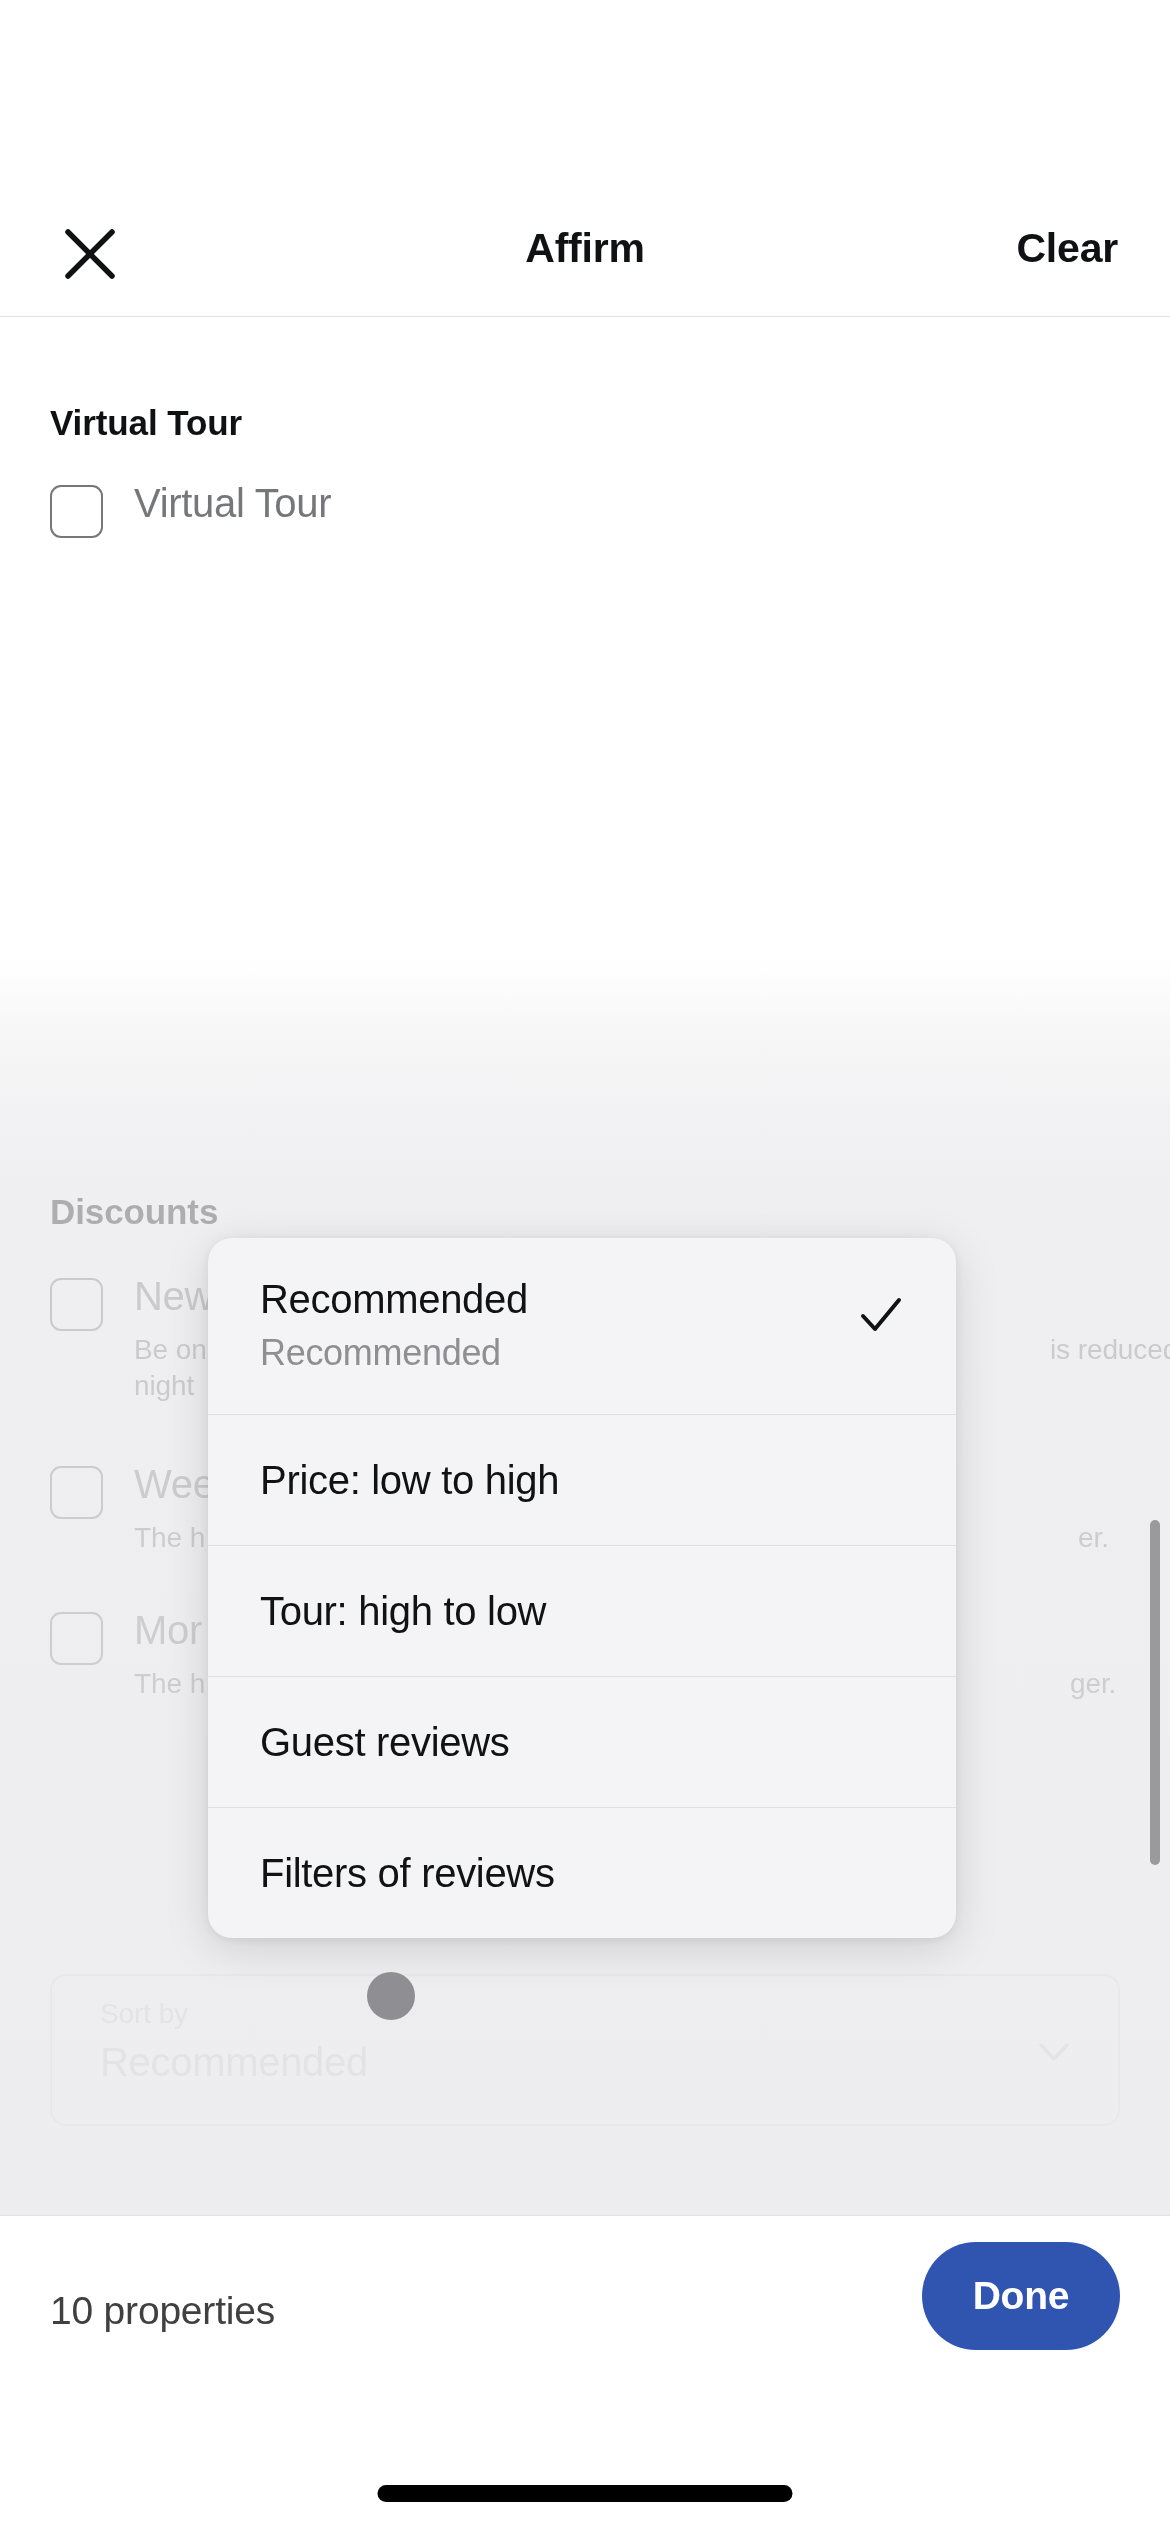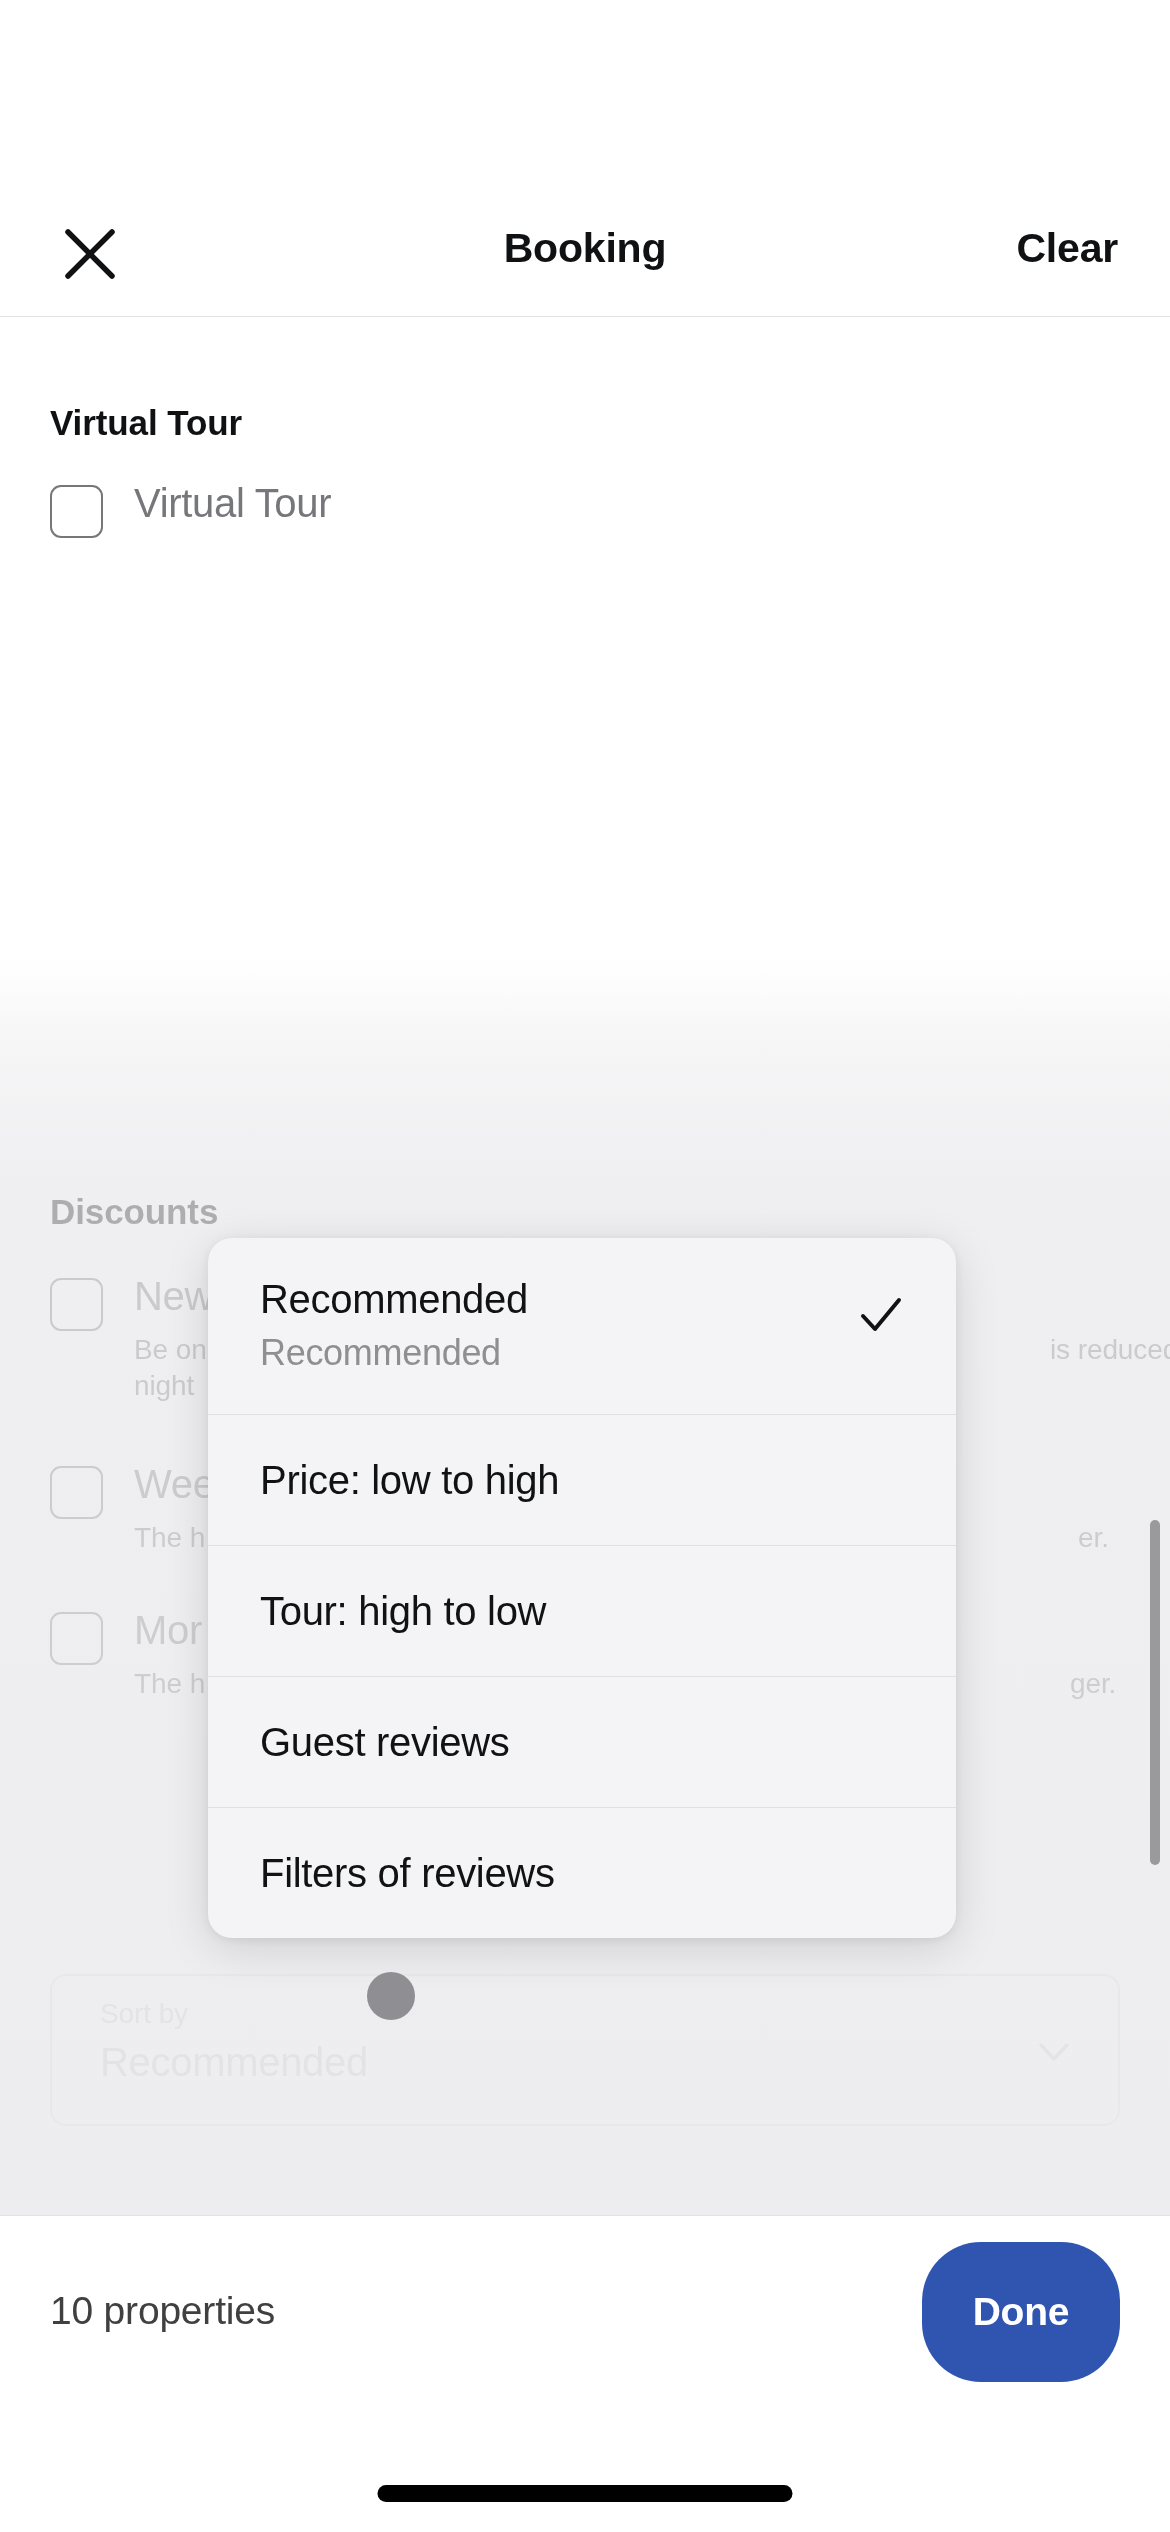--- a/index.html
+++ b/index.html
@@ -281,21 +281,21 @@
     top: 73px;
     font-size: 39px;
     color: #404040;
     letter-spacing: -0.2px;
   }
   .done-button {
     position: absolute;
     right: 50px;
     top: 26px;
     width: 198px;
-    height: 140px;
+    height: 108px;
     background: #3055b0;
     border: none;
     border-radius: 59px;
     color: #ffffff;
     font-size: 39px;
     font-weight: 700;
     font-family: "Liberation Sans", sans-serif;
     letter-spacing: -0.2px;
     cursor: pointer;
   }
@@ -315,21 +315,21 @@
 
 <div class="status-bar"></div>
 
 <div class="header">
   <span class="close-icon">
     <svg width="56" height="56" viewBox="0 0 56 56">
       <line x1="6" y1="6" x2="50" y2="50" stroke="#101113" stroke-width="5.5" stroke-linecap="round"></line>
       <line x1="50" y1="6" x2="6" y2="50" stroke="#101113" stroke-width="5.5" stroke-linecap="round"></line>
     </svg>
   </span>
-  <div class="header-title">Booking</div>
+  <div class="header-title">Affirm</div>
   <div class="clear-button">Clear</div>
 </div>
 
 <div class="scroll-area">
 
   <div class="section" style="top:86px;">
     <div class="section-title">Virtual Tour</div>
     <div class="option-row" style="margin-top:42px; height:60px;">
       <span class="checkbox"></span>
       <span class="option-label">Virtual Tour</span>

